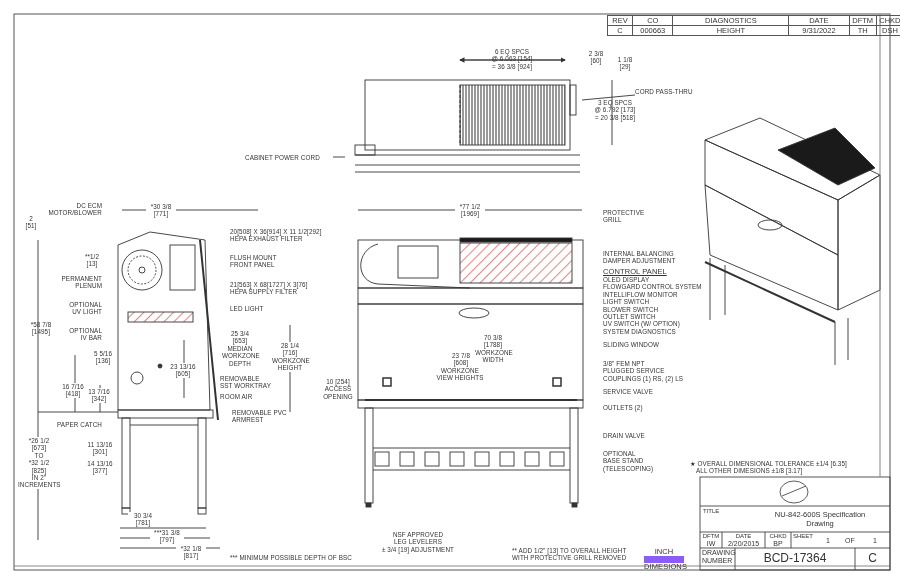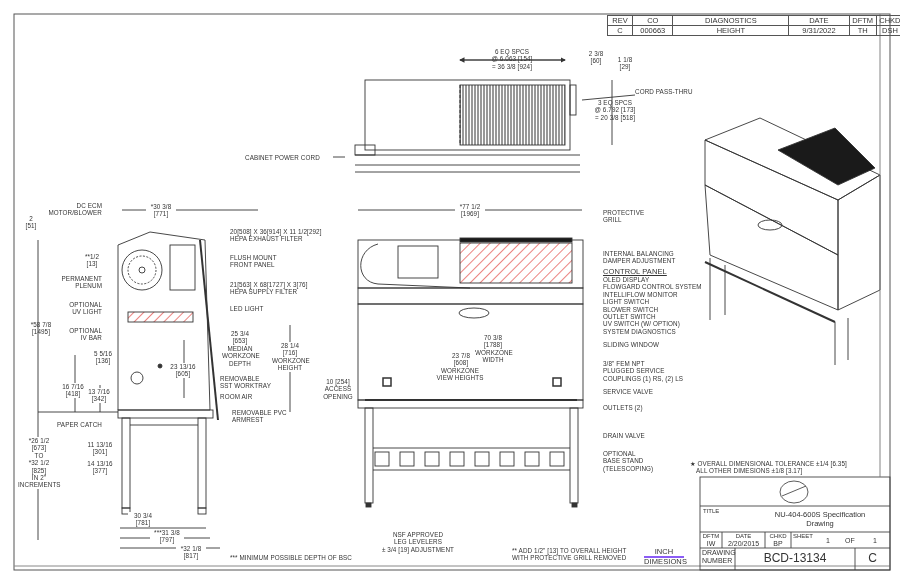--- a/index.html
+++ b/index.html
@@ -360,31 +360,31 @@
 <div class="lbl ctr" style="left:378px;top:531px;width:80px;">
   <div>NSF APPROVED</div>
   <div>LEG LEVELERS</div>
   <div>± 3/4 [19] ADJUSTMENT</div>
 </div>
 <div class="lbl ctr" style="left:512px;top:547px;width:112px;">
   <div>** ADD 1/2" [13] TO OVERALL HEIGHT</div>
   <div>WITH PROTECTIVE GRILL REMOVED</div>
 </div>
 <div class="lbl ctr" style="left:644px;top:548px;width:40px;font-size:7.5px;line-height:8px;">
-  <div style="border-bottom:2px solid #8b5cf6;">INCH</div>
+  <div style="border-bottom:7px solid #8b5cf6;">INCH</div>
   <div>DIMESIONS</div>
 </div>
 
 <div class="lbl" style="left:690px;top:460px;">
   <div>★ OVERALL DIMENSIONAL TOLERANCE ±1/4 [6.35]</div>
   <div style="padding-left:6px;">ALL OTHER DIMESIONS ±1/8 [3.17]</div>
 </div>
 <div class="tbcell" style="left:703px;top:508px;">TITLE</div>
 <div class="tbcell ctr" style="left:760px;top:510px;width:120px;font-size:7.5px;line-height:9px;">
-  <div>NU-404-600S Specification</div>
+  <div>NU-842-600S Specification</div>
   <div>Drawing</div>
 </div>
 <div class="tbcell ctr" style="left:700px;top:533px;width:22px;line-height:7px;">
   <div>DFTM</div>
   <div style="font-size:7px;">IW</div>
 </div>
 <div class="tbcell ctr" style="left:722px;top:533px;width:43px;line-height:7px;">
   <div>DATE</div>
   <div style="font-size:7px;">2/20/2015</div>
 </div>
@@ -393,14 +393,14 @@
   <div style="font-size:7px;">BP</div>
 </div>
 <div class="tbcell" style="left:793px;top:533px;">SHEET</div>
 <div class="tbcell" style="left:826px;top:537px;font-size:7px;">1</div>
 <div class="tbcell" style="left:845px;top:537px;font-size:7px;">OF</div>
 <div class="tbcell" style="left:873px;top:537px;font-size:7px;">1</div>
 <div class="tbcell" style="left:702px;top:549px;line-height:8px;font-size:7px;">
   <div>DRAWING</div>
   <div>NUMBER</div>
 </div>
-<div class="tbcell ctr" style="left:735px;top:551px;width:120px;font-size:12px;">BCD-13134</div>
+<div class="tbcell ctr" style="left:735px;top:551px;width:120px;font-size:12px;">BCD-17364</div>
 <div class="tbcell ctr" style="left:855px;top:551px;width:35px;font-size:12px;">C</div>
 
 </body></html>

